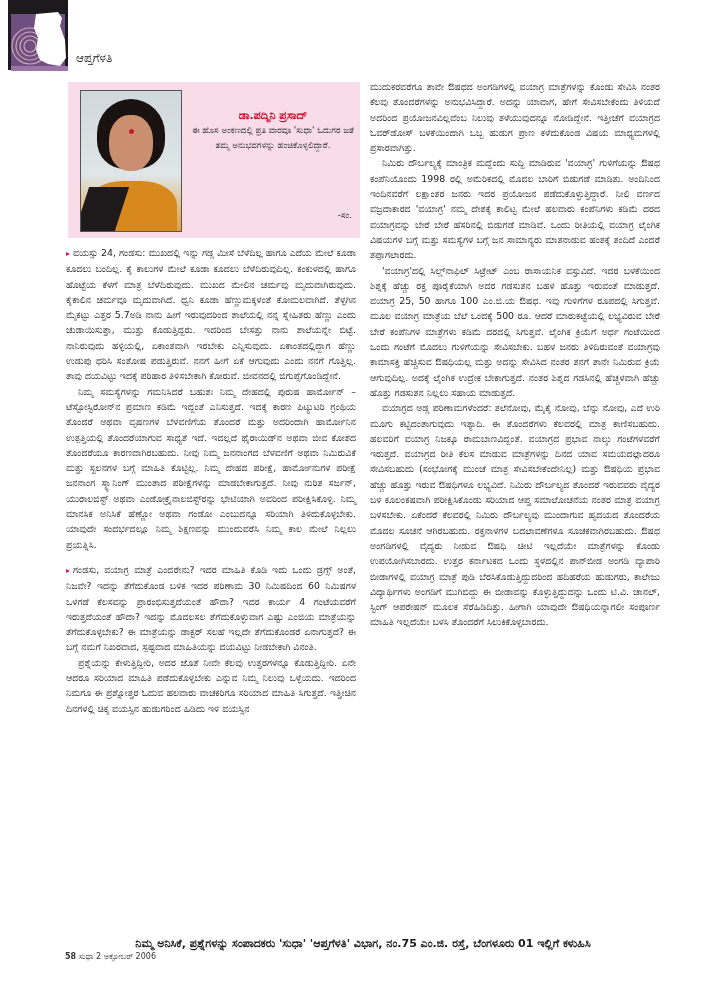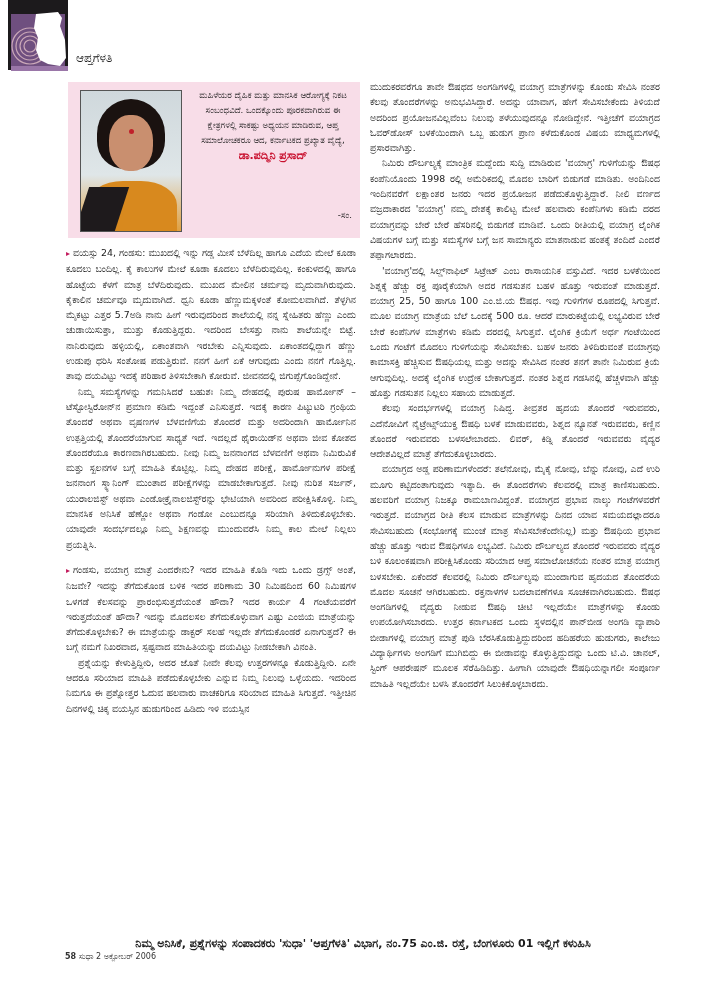--- a/index.html
+++ b/index.html
@@ -12,21 +12,21 @@
   .section-label { position:absolute; left:76px; top:51px; font-size:12px; color:#222; }
   .intro-box { position:absolute; left:68px; top:82px; width:292px; height:156px; background:#f8dde8; }
   .photo { position:absolute; left:12px; top:8px; width:100px; height:140px; border:1px solid #555;
            background:linear-gradient(180deg,#cfd8dc 0%,#dfe6e8 60%,#e0a040 100%); overflow:hidden; }
   .photo .hair { position:absolute; left:16px; top:8px; width:68px; height:70px; border-radius:50% 50% 40% 40%; background:#1a1210; }
   .photo .face { position:absolute; left:28px; top:24px; width:44px; height:56px; border-radius:45%; background:#c98f6f; }
   .photo .bindi { position:absolute; left:48px; top:38px; width:5px; height:5px; border-radius:50%; background:#c0202a; }
   .photo .body { position:absolute; left:6px; top:90px; width:90px; height:60px; border-radius:40% 40% 0 0; background:#d8891e; }
   .photo .blouse { position:absolute; left:0px; top:96px; width:40px; height:50px; background:#1e1a1c; transform:skewX(-18deg); }
   .intro-text { position:absolute; left:122px; top:6px; width:166px; font-size:8.6px; line-height:15px; text-align:center; color:#1a1a1a; }
-  .intro-name { color:#c8102e; font-weight:bold; font-size:11px; }
+  .intro-name { color:#c8102e; font-weight:bold; font-size:11px;margin-top:20px; }
   .intro-sign { position:absolute; right:8px; top:128px; font-size:8.6px; }
   .col { position:absolute; font-size:9.4px; line-height:15.3px; text-align:justify; color:#1a1a1a; }
   .col p { margin:0; }
   .col .ind { text-indent:12px; }
   .bullet::before { content:"\25B8"; color:#c2185b; font-size:8px; margin-right:3px; }
   .gap { height:10px; }
   .left-col { left:66px; top:245px; width:290px; }
   .right-col { left:370px; top:79px; width:290px; }
   .footer-note { position:absolute; left:66px; top:937px; width:594px; font-size:11px; font-weight:bold; text-align:center; color:#1a1a1a; }
   .page-footer { position:absolute; left:49px; top:952px; font-size:8px; color:#333; }
@@ -50,39 +50,38 @@
 
 <div class="intro-box">
   <div class="photo">
     <div class="body"></div>
     <div class="blouse"></div>
     <div class="hair"></div>
     <div class="face"></div>
     <div class="bindi"></div>
   </div>
   <div class="intro-text">
-    <div>ಮಹಿಳೆಯರ ದೈಹಿಕ ಮತ್ತು ಮಾನಸಿಕ ಆರೋಗ್ಯಕ್ಕೆ ನಿಕಟ ಸಂಬಂಧವಿದೆ. ಒಂದಕ್ಕೊಂದು ಪೂರಕವಾಗಿರುವ ಈ ಕ್ಷೇತ್ರಗಳಲ್ಲಿ ಸಾಕಷ್ಟು ಅಧ್ಯಯನ ಮಾಡಿರುವ, ಆಪ್ತ ಸಮಾಲೋಚಕರೂ ಆದ, ಕರ್ನಾಟಕದ ಪ್ರಖ್ಯಾತ ವೈದ್ಯೆ,</div>
     <div class="intro-name">ಡಾ.ಪದ್ಮಿನಿ ಪ್ರಸಾದ್</div>
+    <div>ಈ ಹೊಸ ಅಂಕಣದಲ್ಲಿ ಪ್ರತಿ ವಾರವೂ 'ಸುಧಾ' ಓದುಗರ ಜತೆ ತಮ್ಮ ಅನುಭವಗಳನ್ನು ಹಂಚಿಕೊಳ್ಳಲಿದ್ದಾರೆ.</div>
   </div>
   <div class="intro-sign">-ಸಂ.</div>
 </div>
 
 <div class="col left-col">
   <p class="bullet">ವಯಸ್ಸು 24, ಗಂಡಸು: ಮುಖದಲ್ಲಿ ಇನ್ನು ಗಡ್ಡ ಮೀಸೆ ಬೆಳೆದಿಲ್ಲ ಹಾಗೂ ಎದೆಯ ಮೇಲೆ ಕೂಡಾ ಕೂದಲು ಬಂದಿಲ್ಲ. ಕೈ ಕಾಲುಗಳ ಮೇಲೆ ಕೂಡಾ ಕೂದಲು ಬೆಳೆದಿರುವುದಿಲ್ಲ. ಕಂಕುಳದಲ್ಲಿ ಹಾಗೂ ಹೊಟ್ಟೆಯ ಕೆಳಗೆ ಮಾತ್ರ ಬೆಳೆದಿರುವುದು. ಮುಖದ ಮೇಲಿನ ಚರ್ಮವು ಮೃದುವಾಗಿರುವುದು. ಕೈಕಾಲಿನ ಚರ್ಮವೂ ಮೃದುವಾಗಿದೆ. ಧ್ವನಿ ಕೂಡಾ ಹೆಣ್ಣುಮಕ್ಕಳಂತೆ ಕೋಮಲವಾಗಿದೆ. ತೆಳ್ಳಗಿನ ಮೈಕಟ್ಟು ಎತ್ತರ 5.7ಅಡಿ ನಾನು ಹೀಗೆ ಇರುವುದರಿಂದ ಶಾಲೆಯಲ್ಲಿ ನನ್ನ ಸ್ನೇಹಿತರು ಹೆಣ್ಣು ಎಂದು ಚುಡಾಯಿಸುತ್ತಾ, ಮುತ್ತು ಕೊಡುತ್ತಿದ್ದರು. ಇದರಿಂದ ಬೇಸತ್ತು ನಾನು ಶಾಲೆಯನ್ನೇ ಬಿಟ್ಟೆ. ನಾನಿರುವುದು ಹಳ್ಳಿಯಲ್ಲಿ, ಏಕಾಂತವಾಗಿ ಇರಬೇಕು ಎನ್ನಿಸುವುದು. ಏಕಾಂತದಲ್ಲಿದ್ದಾಗ ಹೆಣ್ಣು ಉಡುಪು ಧರಿಸಿ ಸಂತೋಷ ಪಡುತ್ತಿರುವೆ. ನನಗೆ ಹೀಗೆ ಏಕೆ ಆಗುವುದು ಎಂದು ನನಗೆ ಗೊತ್ತಿಲ್ಲ. ತಾವು ದಯವಿಟ್ಟು ಇದಕ್ಕೆ ಪರಿಹಾರ ತಿಳಿಸಬೇಕಾಗಿ ಕೋರುವೆ. ಜೀವನದಲ್ಲಿ ಜಿಗುಪ್ಸೆಗೊಂಡಿದ್ದೇನೆ.</p>
   <p class="ind">ನಿಮ್ಮ ಸಮಸ್ಯೆಗಳನ್ನು ಗಮನಿಸಿದರೆ ಬಹುಶಃ ನಿಮ್ಮ ದೇಹದಲ್ಲಿ ಪುರುಷ ಹಾರ್ಮೋನ್ – ಟೆಸ್ಟೋಸ್ಟಿರೋನ್‌ನ ಪ್ರಮಾಣ ಕಡಿಮೆ ಇದ್ದಂತೆ ಎನಿಸುತ್ತದೆ. ಇದಕ್ಕೆ ಕಾರಣ ಪಿಟ್ಯುಟರಿ ಗ್ರಂಥಿಯ ತೊಂದರೆ ಅಥವಾ ವೃಷಣಗಳ ಬೆಳವಣಿಗೆಯ ತೊಂದರೆ ಮತ್ತು ಅದರಿಂದಾಗಿ ಹಾರ್ಮೋನಿನ ಉತ್ಪತ್ತಿಯಲ್ಲಿ ತೊಂದರೆಯಾಗುವ ಸಾಧ್ಯತೆ ಇದೆ. ಇದಲ್ಲದೆ ಥೈರಾಯಿಡ್‌ನ ಅಥವಾ ಜೀವ ಕೋಶದ ತೊಂದರೆಯೂ ಕಾರಣವಾಗಿರಬಹುದು. ನೀವು ನಿಮ್ಮ ಜನನಾಂಗದ ಬೆಳವಣಿಗೆ ಅಥವಾ ನಿಮಿರುವಿಕೆ ಮತ್ತು ಸ್ಖಲನಗಳ ಬಗ್ಗೆ ಮಾಹಿತಿ ಕೊಟ್ಟಿಲ್ಲ. ನಿಮ್ಮ ದೇಹದ ಪರೀಕ್ಷೆ, ಹಾರ್ಮೋನುಗಳ ಪರೀಕ್ಷೆ ಜನನಾಂಗ ಸ್ಕ್ಯಾನಿಂಗ್ ಮುಂತಾದ ಪರೀಕ್ಷೆಗಳನ್ನು ಮಾಡಬೇಕಾಗುತ್ತದೆ. ನೀವು ನುರಿತ ಸರ್ಜನ್, ಯುರಾಲಜಿಸ್ಟ್ ಅಥವಾ ಎಂಡೋಕ್ರೈನಾಲಜಿಸ್ಟ್‌ರನ್ನು ಭೇಟಿಯಾಗಿ ಅವರಿಂದ ಪರೀಕ್ಷಿಸಿಕೊಳ್ಳಿ. ನಿಮ್ಮ ಮಾನಸಿಕ ಅನಿಸಿಕೆ ಹೆಣ್ಣೋ ಅಥವಾ ಗಂಡೋ ಎಂಬುದನ್ನೂ ಸರಿಯಾಗಿ ತಿಳಿದುಕೊಳ್ಳಬೇಕು. ಯಾವುದೇ ಸಂದರ್ಭದಲ್ಲೂ ನಿಮ್ಮ ಶಿಕ್ಷಣವನ್ನು ಮುಂದುವರೆಸಿ ನಿಮ್ಮ ಕಾಲ ಮೇಲೆ ನಿಲ್ಲಲು ಪ್ರಯತ್ನಿಸಿ.</p>
   <div class="gap"></div>
   <p class="bullet">ಗಂಡಸು, ವಯಾಗ್ರ ಮಾತ್ರೆ ಎಂದರೇನು? ಇದರ ಮಾಹಿತಿ ಕೊಡಿ ಇದು ಒಂದು ಡ್ರಗ್ಸ್ ಅಂತೆ, ನಿಜವೇ? ಇದನ್ನು ತೆಗೆದುಕೊಂಡ ಬಳಿಕ ಇದರ ಪರಿಣಾಮ 30 ನಿಮಿಷದಿಂದ 60 ನಿಮಿಷಗಳ ಒಳಗಡೆ ಕೆಲಸವನ್ನು ಪ್ರಾರಂಭಿಸುತ್ತದೆಯಂತೆ ಹೌದಾ? ಇದರ ಕಾರ್ಯ 4 ಗಂಟೆಯವರೆಗೆ ಇರುತ್ತದೆಯಂತೆ ಹೌದಾ? ಇದನ್ನು ಮೊದಲಸಲ ತೆಗೆದುಕೊಳ್ಳುವಾಗ ಎಷ್ಟು ಎಂಜಿಯ ಮಾತ್ರೆಯನ್ನು ತೆಗೆದುಕೊಳ್ಳಬೇಕು? ಈ ಮಾತ್ರೆಯನ್ನು ಡಾಕ್ಟರ್ ಸಲಹೆ ಇಲ್ಲದೇ ತೆಗೆದುಕೊಂಡರೆ ಏನಾಗುತ್ತದೆ? ಈ ಬಗ್ಗೆ ನಮಗೆ ನಿಖರವಾದ, ಸ್ಪಷ್ಟವಾದ ಮಾಹಿತಿಯನ್ನು ದಯವಿಟ್ಟು ನೀಡಬೇಕಾಗಿ ವಿನಂತಿ.</p>
   <p class="ind">ಪ್ರಶ್ನೆಯನ್ನು ಕೇಳುತ್ತಿದ್ದೀರಿ, ಅದರ ಜೊತೆ ನೀವೇ ಕೆಲವು ಉತ್ತರಗಳನ್ನೂ ಕೊಡುತ್ತಿದ್ದೀರಿ. ಏನೇ ಆದರೂ ಸರಿಯಾದ ಮಾಹಿತಿ ಪಡೆದುಕೊಳ್ಳಬೇಕು ಎನ್ನುವ ನಿಮ್ಮ ನಿಲುವು ಒಳ್ಳೆಯದು. ಇದರಿಂದ ನಿಮಗೂ ಈ ಪ್ರಶ್ನೋತ್ತರ ಓದುವ ಹಲವಾರು ವಾಚಕರಿಗೂ ಸರಿಯಾದ ಮಾಹಿತಿ ಸಿಗುತ್ತದೆ. ಇತ್ತೀಚಿನ ದಿನಗಳಲ್ಲಿ ಚಿಕ್ಕ ವಯಸ್ಸಿನ ಹುಡುಗರಿಂದ ಹಿಡಿದು ಇಳಿ ವಯಸ್ಸಿನ</p>
 </div>
 
 <div class="col right-col">
   <p>ಮುದುಕರವರೆಗೂ ತಾವೇ ಔಷಧದ ಅಂಗಡಿಗಳಲ್ಲಿ ವಯಾಗ್ರ ಮಾತ್ರೆಗಳನ್ನು ಕೊಂಡು ಸೇವಿಸಿ ನಂತರ ಕೆಲವು ತೊಂದರೆಗಳನ್ನು ಅನುಭವಿಸಿದ್ದಾರೆ. ಅದನ್ನು ಯಾವಾಗ, ಹೇಗೆ ಸೇವಿಸಬೇಕೆಂದು ತಿಳಿಯದೆ ಅದರಿಂದ ಪ್ರಯೋಜನವಿಲ್ಲವೆಂಬ ನಿಲುವು ತಳೆಯುವುದನ್ನೂ ನೋಡಿದ್ದೇನೆ. ಇತ್ತೀಚೆಗೆ ವಯಾಗ್ರದ ಓವರ್‌ಡೋಸ್ ಬಳಕೆಯಿಂದಾಗಿ ಒಬ್ಬ ಹುಡುಗ ಪ್ರಾಣ ಕಳೆದುಕೊಂಡ ವಿಷಯ ಮಾಧ್ಯಮಗಳಲ್ಲಿ ಪ್ರಸಾರವಾಗಿತ್ತು.</p>
   <p class="ind">ನಿಮಿರು ದೌರ್ಬಲ್ಯಕ್ಕೆ ಮಾಂತ್ರಿಕ ಮದ್ದೆಂದು ಸುದ್ದಿ ಮಾಡಿರುವ 'ವಯಾಗ್ರ' ಗುಳಿಗೆಯನ್ನು ಔಷಧ ಕಂಪೆನಿಯೊಂದು 1998 ರಲ್ಲಿ ಅಮೆರಿಕದಲ್ಲಿ ಮೊದಲ ಬಾರಿಗೆ ಬಿಡುಗಡೆ ಮಾಡಿತು. ಅಂದಿನಿಂದ ಇಂದಿನವರೆಗೆ ಲಕ್ಷಾಂತರ ಜನರು ಇದರ ಪ್ರಯೋಜನ ಪಡೆದುಕೊಳ್ಳುತ್ತಿದ್ದಾರೆ. ನೀಲಿ ವರ್ಣದ ವಜ್ರದಾಕಾರದ 'ವಯಾಗ್ರ' ನಮ್ಮ ದೇಶಕ್ಕೆ ಕಾಲಿಟ್ಟ ಮೇಲೆ ಹಲವಾರು ಕಂಪೆನಿಗಳು ಕಡಿಮೆ ದರದ ವಯಾಗ್ರವನ್ನು ಬೇರೆ ಬೇರೆ ಹೆಸರಿನಲ್ಲಿ ಬಿಡುಗಡೆ ಮಾಡಿವೆ. ಒಂದು ರೀತಿಯಲ್ಲಿ ವಯಾಗ್ರ ಲೈಂಗಿಕ ವಿಷಯಗಳ ಬಗ್ಗೆ ಮತ್ತು ಸಮಸ್ಯೆಗಳ ಬಗ್ಗೆ ಜನ ಸಾಮಾನ್ಯರು ಮಾತನಾಡುವ ಹಂತಕ್ಕೆ ತಂದಿದೆ ಎಂದರೆ ತಪ್ಪಾಗಲಾರದು.</p>
   <p class="ind">'ವಯಾಗ್ರ'ದಲ್ಲಿ ಸಿಲ್ಡ್‌ನಾಫಿಲ್ ಸಿಟ್ರೇಟ್ ಎಂಬ ರಾಸಾಯನಿಕ ವಸ್ತುವಿದೆ. ಇದರ ಬಳಕೆಯಿಂದ ಶಿಶ್ನಕ್ಕೆ ಹೆಚ್ಚು ರಕ್ತ ಪೂರೈಕೆಯಾಗಿ ಅದರ ಗಡಸುತನ ಬಹಳ ಹೊತ್ತು ಇರುವಂತೆ ಮಾಡುತ್ತದೆ. ವಯಾಗ್ರ 25, 50 ಹಾಗೂ 100 ಎಂ.ಜಿ.ಯ ಔಷಧ. ಇವು ಗುಳಿಗೆಗಳ ರೂಪದಲ್ಲಿ ಸಿಗುತ್ತವೆ. ಮೂಲ ವಯಾಗ್ರ ಮಾತ್ರೆಯ ಬೆಲೆ ಒಂದಕ್ಕೆ 500 ರೂ. ಆದರೆ ಮಾರುಕಟ್ಟೆಯಲ್ಲಿ ಲಭ್ಯವಿರುವ ಬೇರೆ ಬೇರೆ ಕಂಪೆನಿಗಳ ಮಾತ್ರೆಗಳು ಕಡಿಮೆ ದರದಲ್ಲಿ ಸಿಗುತ್ತವೆ. ಲೈಂಗಿಕ ಕ್ರಿಯೆಗೆ ಅರ್ಧ ಗಂಟೆಯಿಂದ ಒಂದು ಗಂಟೆಗೆ ಮೊದಲು ಗುಳಿಗೆಯನ್ನು ಸೇವಿಸಬೇಕು. ಬಹಳ ಜನರು ತಿಳಿದಿರುವಂತೆ ವಯಾಗ್ರವು ಕಾಮಾಸಕ್ತಿ ಹೆಚ್ಚಿಸುವ ಔಷಧಿಯಲ್ಲ ಮತ್ತು ಅದನ್ನು ಸೇವಿಸಿದ ನಂತರ ತನಗೆ ತಾನೇ ನಿಮಿರುವ ಕ್ರಿಯೆ ಆಗುವುದಿಲ್ಲ. ಅದಕ್ಕೆ ಲೈಂಗಿಕ ಉದ್ರೇಕ ಬೇಕಾಗುತ್ತದೆ. ನಂತರ ಶಿಶ್ನದ ಗಡಸಿನಲ್ಲಿ ಹೆಚ್ಚಳವಾಗಿ ಹೆಚ್ಚು ಹೊತ್ತು ಗಡಸುತನ ನಿಲ್ಲಲು ಸಹಾಯ ಮಾಡುತ್ತದೆ.</p>
-  <p class="ind">ಕೆಲವು ಸಂದರ್ಭಗಳಲ್ಲಿ ವಯಾಗ್ರ ನಿಷಿದ್ಧ. ತೀವ್ರತರ ಹೃದಯ ತೊಂದರೆ ಇರುವವರು, ಎದೆನೋವಿಗೆ ನೈಟ್ರೇಟ್ಸ್‌ಯುಕ್ತ ಔಷಧಿ ಬಳಕೆ ಮಾಡುವವರು, ಶಿಶ್ನದ ನ್ಯೂನತೆ ಇರುವವರು, ಕಣ್ಣಿನ ತೊಂದರೆ ಇರುವವರು ಬಳಸಲೇಬಾರದು. ಲಿವರ್, ಕಿಡ್ನಿ ತೊಂದರೆ ಇರುವವರು ವೈದ್ಯರ ಆದೇಶವಿಲ್ಲದೆ ಮಾತ್ರೆ ತೆಗೆದುಕೊಳ್ಳಬಾರದು.</p>
   <p class="ind">ವಯಾಗ್ರದ ಅಡ್ಡ ಪರಿಣಾಮಗಳೆಂದರೆ: ತಲೆನೋವು, ಮೈಕೈ ನೋವು, ಬೆನ್ನು ನೋವು, ಎದೆ ಉರಿ ಮೂಗು ಕಟ್ಟಿದಂತಾಗುವುದು ಇತ್ಯಾದಿ. ಈ ತೊಂದರೆಗಳು ಕೆಲವರಲ್ಲಿ ಮಾತ್ರ ಕಾಣಿಸಬಹುದು. ಹಲವರಿಗೆ ವಯಾಗ್ರ ನಿಜಕ್ಕೂ ರಾಮಬಾಣವಿದ್ದಂತೆ. ವಯಾಗ್ರದ ಪ್ರಭಾವ ನಾಲ್ಕು ಗಂಟೆಗಳವರೆಗೆ ಇರುತ್ತದೆ. ವಯಾಗ್ರದ ರೀತಿ ಕೆಲಸ ಮಾಡುವ ಮಾತ್ರೆಗಳನ್ನು ದಿನದ ಯಾವ ಸಮಯದಲ್ಲಾದರೂ ಸೇವಿಸಬಹುದು (ಸಂಭೋಗಕ್ಕೆ ಮುಂಚೆ ಮಾತ್ರ ಸೇವಿಸಬೇಕೆಂದೇನಿಲ್ಲ) ಮತ್ತು ಔಷಧಿಯ ಪ್ರಭಾವ ಹೆಚ್ಚು ಹೊತ್ತು ಇರುವ ಔಷಧಿಗಳೂ ಲಭ್ಯವಿದೆ. ನಿಮಿರು ದೌರ್ಬಲ್ಯದ ತೊಂದರೆ ಇರುವವರು ವೈದ್ಯರ ಬಳಿ ಕೂಲಂಕಷವಾಗಿ ಪರೀಕ್ಷಿಸಿಕೊಂಡು ಸರಿಯಾದ ಆಪ್ತ ಸಮಾಲೋಚನೆಯ ನಂತರ ಮಾತ್ರ ವಯಾಗ್ರ ಬಳಸಬೇಕು. ಏಕೆಂದರೆ ಕೆಲವರಲ್ಲಿ ನಿಮಿರು ದೌರ್ಬಲ್ಯವು ಮುಂದಾಗುವ ಹೃದಯದ ತೊಂದರೆಯ ಮೊದಲ ಸೂಚನೆ ಆಗಿರಬಹುದು. ರಕ್ತನಾಳಗಳ ಬದಲಾವಣೆಗಳೂ ಸೂಚಕವಾಗಿರಬಹುದು. ಔಷಧ ಅಂಗಡಿಗಳಲ್ಲಿ ವೈದ್ಯರು ನೀಡುವ ಔಷಧಿ ಚೀಟಿ ಇಲ್ಲದೆಯೇ ಮಾತ್ರೆಗಳನ್ನು ಕೊಂಡು ಉಪಯೋಗಿಸಬಾರದು. ಉತ್ತರ ಕರ್ನಾಟಕದ ಒಂದು ಸ್ಥಳದಲ್ಲಿನ ಪಾನ್‌ಬೀಡ ಅಂಗಡಿ ವ್ಯಾಪಾರಿ ಬೀಡಾಗಳಲ್ಲಿ ವಯಾಗ್ರ ಮಾತ್ರೆ ಪುಡಿ ಬೆರಸಿಕೊಡುತ್ತಿದ್ದುದರಿಂದ ಹದಿಹರೆಯ ಹುಡುಗರು, ಕಾಲೇಜು ವಿದ್ಯಾರ್ಥಿಗಳು ಅಂಗಡಿಗೆ ಮುಗಿಬಿದ್ದು ಈ ಬೀಡಾವನ್ನು ಕೊಳ್ಳುತ್ತಿದ್ದುದನ್ನು ಒಂದು ಟಿ.ವಿ. ಚಾನಲ್, ಸ್ಟಿಂಗ್ ಆಪರೇಷನ್ ಮೂಲಕ ಸೆರೆಹಿಡಿದಿತ್ತು. ಹೀಗಾಗಿ ಯಾವುದೇ ಔಷಧಿಯನ್ನಾಗಲೀ ಸಂಪೂರ್ಣ ಮಾಹಿತಿ ಇಲ್ಲದೆಯೇ ಬಳಸಿ ತೊಂದರೆಗೆ ಸಿಲುಕಿಕೊಳ್ಳಬಾರದು.</p>
 </div>
 
 <div class="footer-note">ನಿಮ್ಮ ಅನಿಸಿಕೆ, ಪ್ರಶ್ನೆಗಳನ್ನು ಸಂಪಾದಕರು 'ಸುಧಾ' 'ಆಪ್ತಗೆಳತಿ' ವಿಭಾಗ, ನಂ.75 ಎಂ.ಜಿ. ರಸ್ತೆ, ಬೆಂಗಳೂರು 01 ಇಲ್ಲಿಗೆ ಕಳುಹಿಸಿ</div>
 
 <div class="page-footer">
   <span class="num">58</span>
   <span>ಸುಧಾ</span>
   <span>2 ಅಕ್ಟೋಬರ್ 2006</span>
 </div>

